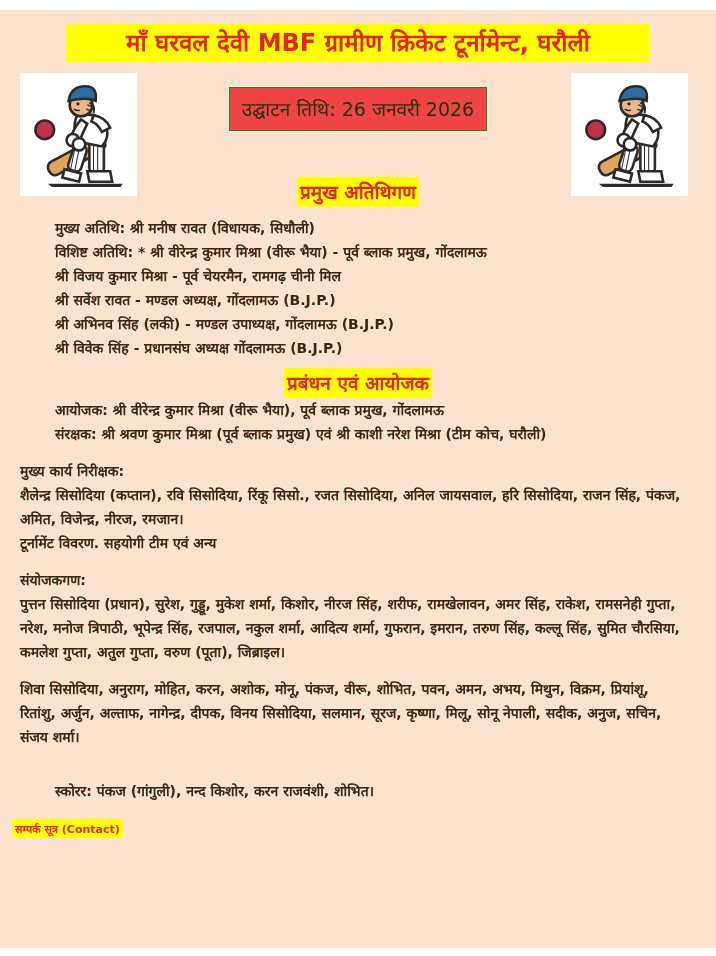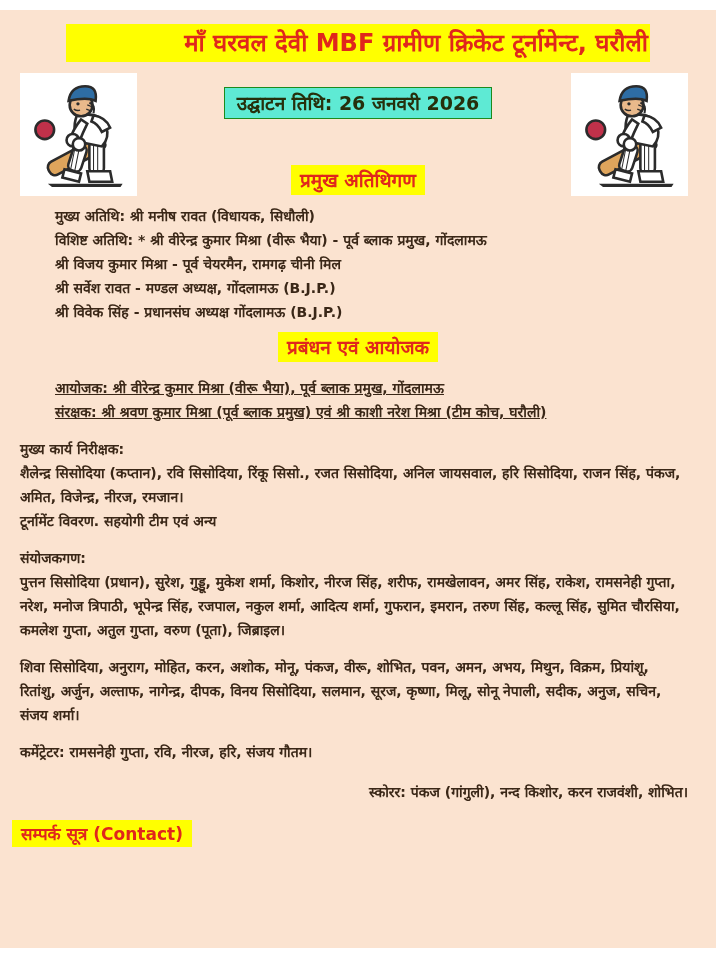--- a/index.html
+++ b/index.html
@@ -15,57 +15,57 @@
     background:#fbe3d0;
   }
   .title-band{
     margin:14px auto 0;
     width:580px;
     background:#ffff00;
     color:#e0271c;
     font-weight:bold;
     font-size:24px;
     line-height:30px;
-    text-align:right;
+    text-align:center;
     padding:4px 2px;
   }
   .date-band{
     margin:25px auto 0;
     width:-moz-fit-content;width:fit-content;
-    background:#5eead4;
+    background:#ef4444;
     border:1px solid #1d8a1d;
     color:#26300c;
-    font-weight:bold;
+    font-weight:normal;
     font-size:19px;
-    padding:2px 12px;
+    padding:8px 12px;
   }
   .section-header{
     margin:0 auto;
     width:-moz-fit-content;width:fit-content;
     background:#ffff00;
     color:#e0271c;
     font-weight:bold;
     font-size:19px;
-    padding:2px 9px;
+    padding:2px 3px;
   }
   .hdr-guests{margin-top:46px;}
   .hdr-mgmt{margin-top:8px;}
-  .hdr-contact{margin-top:16px;font-size:17px;margin-left:12px;}
+  .hdr-contact{margin-top:16px;font-size:11px;margin-left:12px;}
   .textcol{
     margin-left:55px;
     margin-right:28px;
     color:#3a2717;
     font-size:14px;
     font-weight:600;
     line-height:24px;
   }
   .guests-list{margin-top:9px;}
-  .mgmt-list{margin-top:14px;text-decoration:underline;}
+  .mgmt-list{}
   .block{margin-top:13px;margin-left:20px;}
-  .block-scorer{margin-top:16px;text-align:right;}
+  .block-scorer{margin-top:30px;}
   .player-box{
     position:absolute;
     top:73px;
     width:117px;height:123px;
     background:#ffffff;
     display:flex;align-items:center;justify-content:center;
   }
   .player-left{left:20px;}
   .player-right{left:571px;}
   .line{display:block;}
@@ -80,20 +80,21 @@
 
     <div class="date-band">उद्घाटन तिथि: 26 जनवरी 2026</div>
 
     <div class="section-header hdr-guests">प्रमुख अतिथिगण</div>
 
     <div class="textcol guests-list">
       <span class="line">मुख्य अतिथि: श्री मनीष रावत (विधायक, सिधौली)</span>
       <span class="line">विशिष्ट अतिथि: * श्री वीरेन्द्र कुमार मिश्रा (वीरू भैया) - पूर्व ब्लाक प्रमुख, गोंदलामऊ</span>
       <span class="line">श्री विजय कुमार मिश्रा - पूर्व चेयरमैन, रामगढ़ चीनी मिल</span>
       <span class="line">श्री सर्वेश रावत - मण्डल अध्यक्ष, गोंदलामऊ (B.J.P.)</span>
+      <span class="line">श्री अभिनव सिंह (लकी) - मण्डल उपाध्यक्ष, गोंदलामऊ (B.J.P.)</span>
       <span class="line">श्री विवेक सिंह - प्रधानसंघ अध्यक्ष गोंदलामऊ (B.J.P.)</span>
     </div>
 
     <div class="section-header hdr-mgmt">प्रबंधन एवं आयोजक</div>
 
     <div class="textcol mgmt-list">
       <span class="line">आयोजक: श्री वीरेन्द्र कुमार मिश्रा (वीरू भैया), पूर्व ब्लाक प्रमुख, गोंदलामऊ</span>
       <span class="line">संरक्षक: श्री श्रवण कुमार मिश्रा (पूर्व ब्लाक प्रमुख) एवं श्री काशी नरेश मिश्रा (टीम कोच, घरौली)</span>
     </div>
 
@@ -105,21 +106,20 @@
 
     <div class="textcol block">
       <span class="line">संयोजकगण:</span>
       <span>पुत्तन सिसोदिया (प्रधान), सुरेश, गुड्डू, मुकेश शर्मा, किशोर, नीरज सिंह, शरीफ, रामखेलावन, अमर सिंह, राकेश, रामसनेही गुप्ता, नरेश, मनोज त्रिपाठी, भूपेन्द्र सिंह, रजपाल, नकुल शर्मा, आदित्य शर्मा, गुफरान, इमरान, तरुण सिंह, कल्लू सिंह, सुमित चौरसिया, कमलेश गुप्ता, अतुल गुप्ता, वरुण (पूता), जिब्राइल।</span>
     </div>
 
     <div class="textcol block">
       <span>शिवा सिसोदिया, अनुराग, मोहित, करन, अशोक, मोनू, पंकज, वीरू, शोभित, पवन, अमन, अभय, मिथुन, विक्रम, प्रियांशू, रितांशु, अर्जुन, अल्ताफ, नागेन्द्र, दीपक, विनय सिसोदिया, सलमान, सूरज, कृष्णा, मिलू, सोनू नेपाली, सदीक, अनुज, सचिन, संजय शर्मा।</span>
     </div>
 
-    <div class="textcol block">कमेंट्रेटर: रामसनेही गुप्ता, रवि, नीरज, हरि, संजय गौतम।</div>
 
     <div class="textcol block-scorer">स्कोरर: पंकज (गांगुली), नन्द किशोर, करन राजवंशी, शोभित।</div>
 
     <div class="section-header hdr-contact">सम्पर्क सूत्र (Contact)</div>
 
   </div>
 
   <div class="player-box player-left">
     <svg width="104" height="110" viewBox="0 0 100 106">
 

